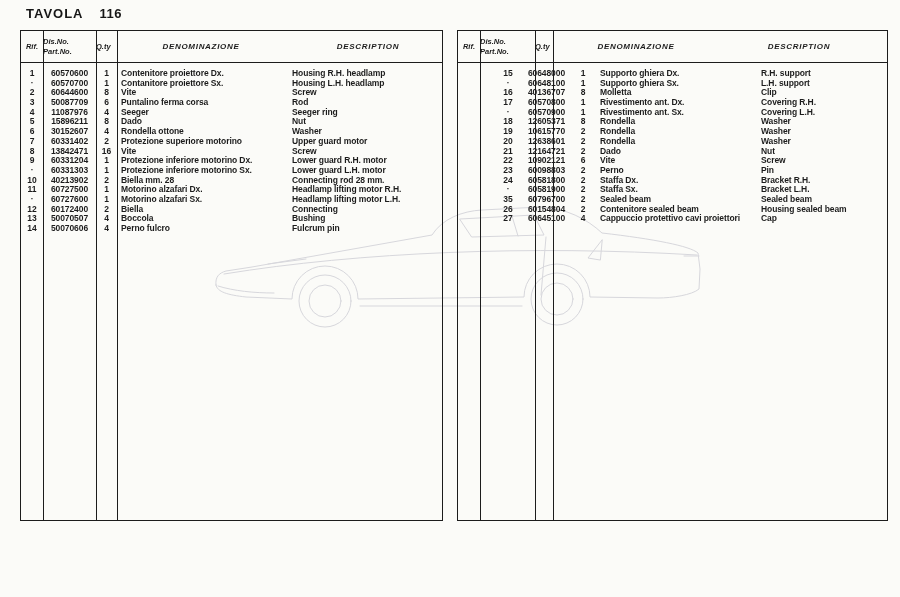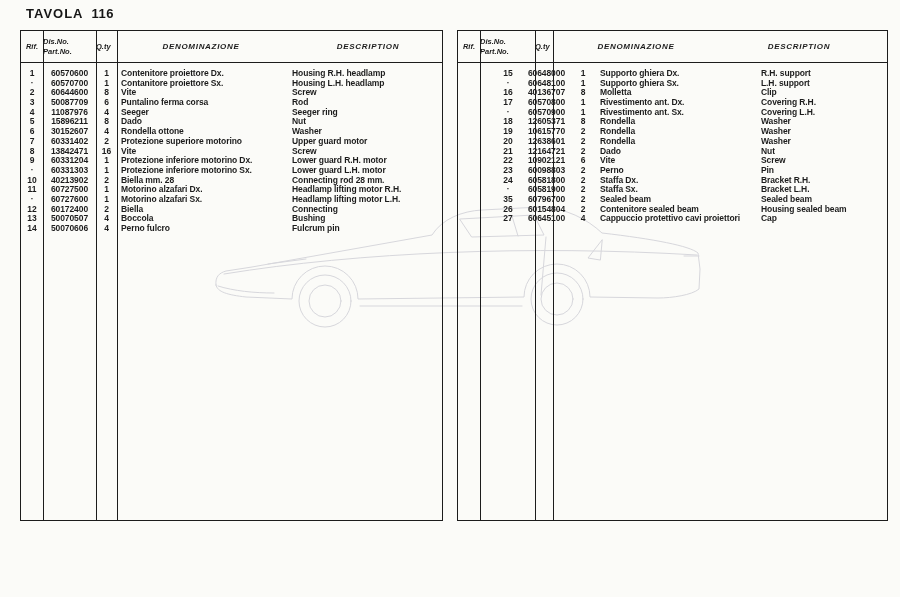--- a/index.html
+++ b/index.html
@@ -11,21 +11,21 @@
   body{
     width:900px;height:597px;position:relative;overflow:hidden;
     background:var(--page_bg);
     font-family:"Liberation Sans", sans-serif;
     color:var(--ink);
   }
   .page-title{
     position:absolute;left:26px;top:6px;
     font-size:13px;font-weight:bold;letter-spacing:1px;color:#161616;
   }
-  .page-title .num{margin-left:8px;letter-spacing:0.5px;}
+  .page-title .num{margin-left:16px;letter-spacing:0.5px;}
 
   .watermark{position:absolute;left:210px;top:190px;width:500px;height:142px;z-index:0;}
 
   .ptable{
     position:absolute;top:30px;height:491px;
     border:1.5px solid var(--ink);
     background:transparent;z-index:1;box-sizing:border-box;
   }
   .ptable.left{left:20px;width:423px;}
   .ptable.right{left:457px;width:431px;}

